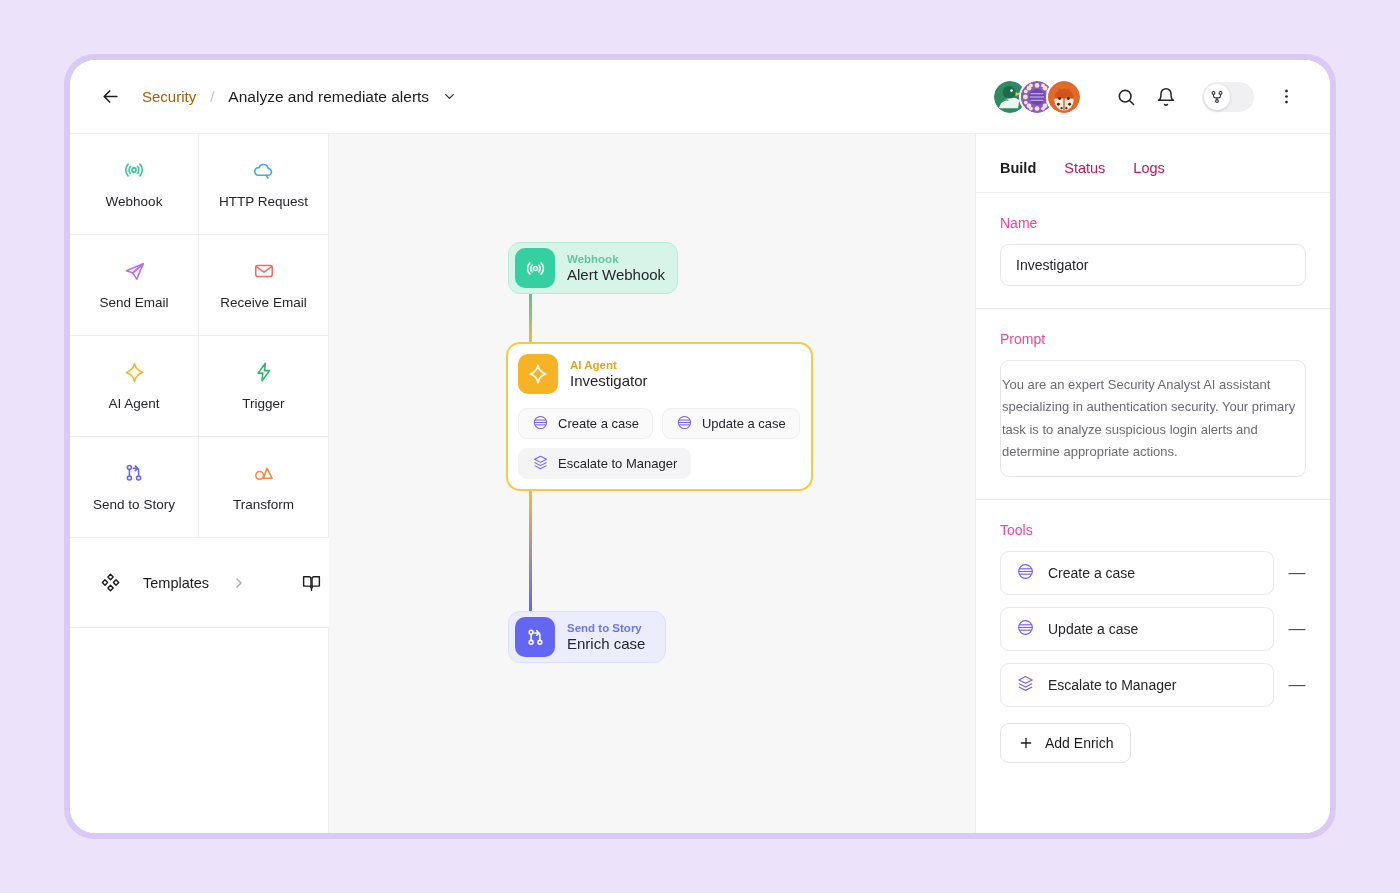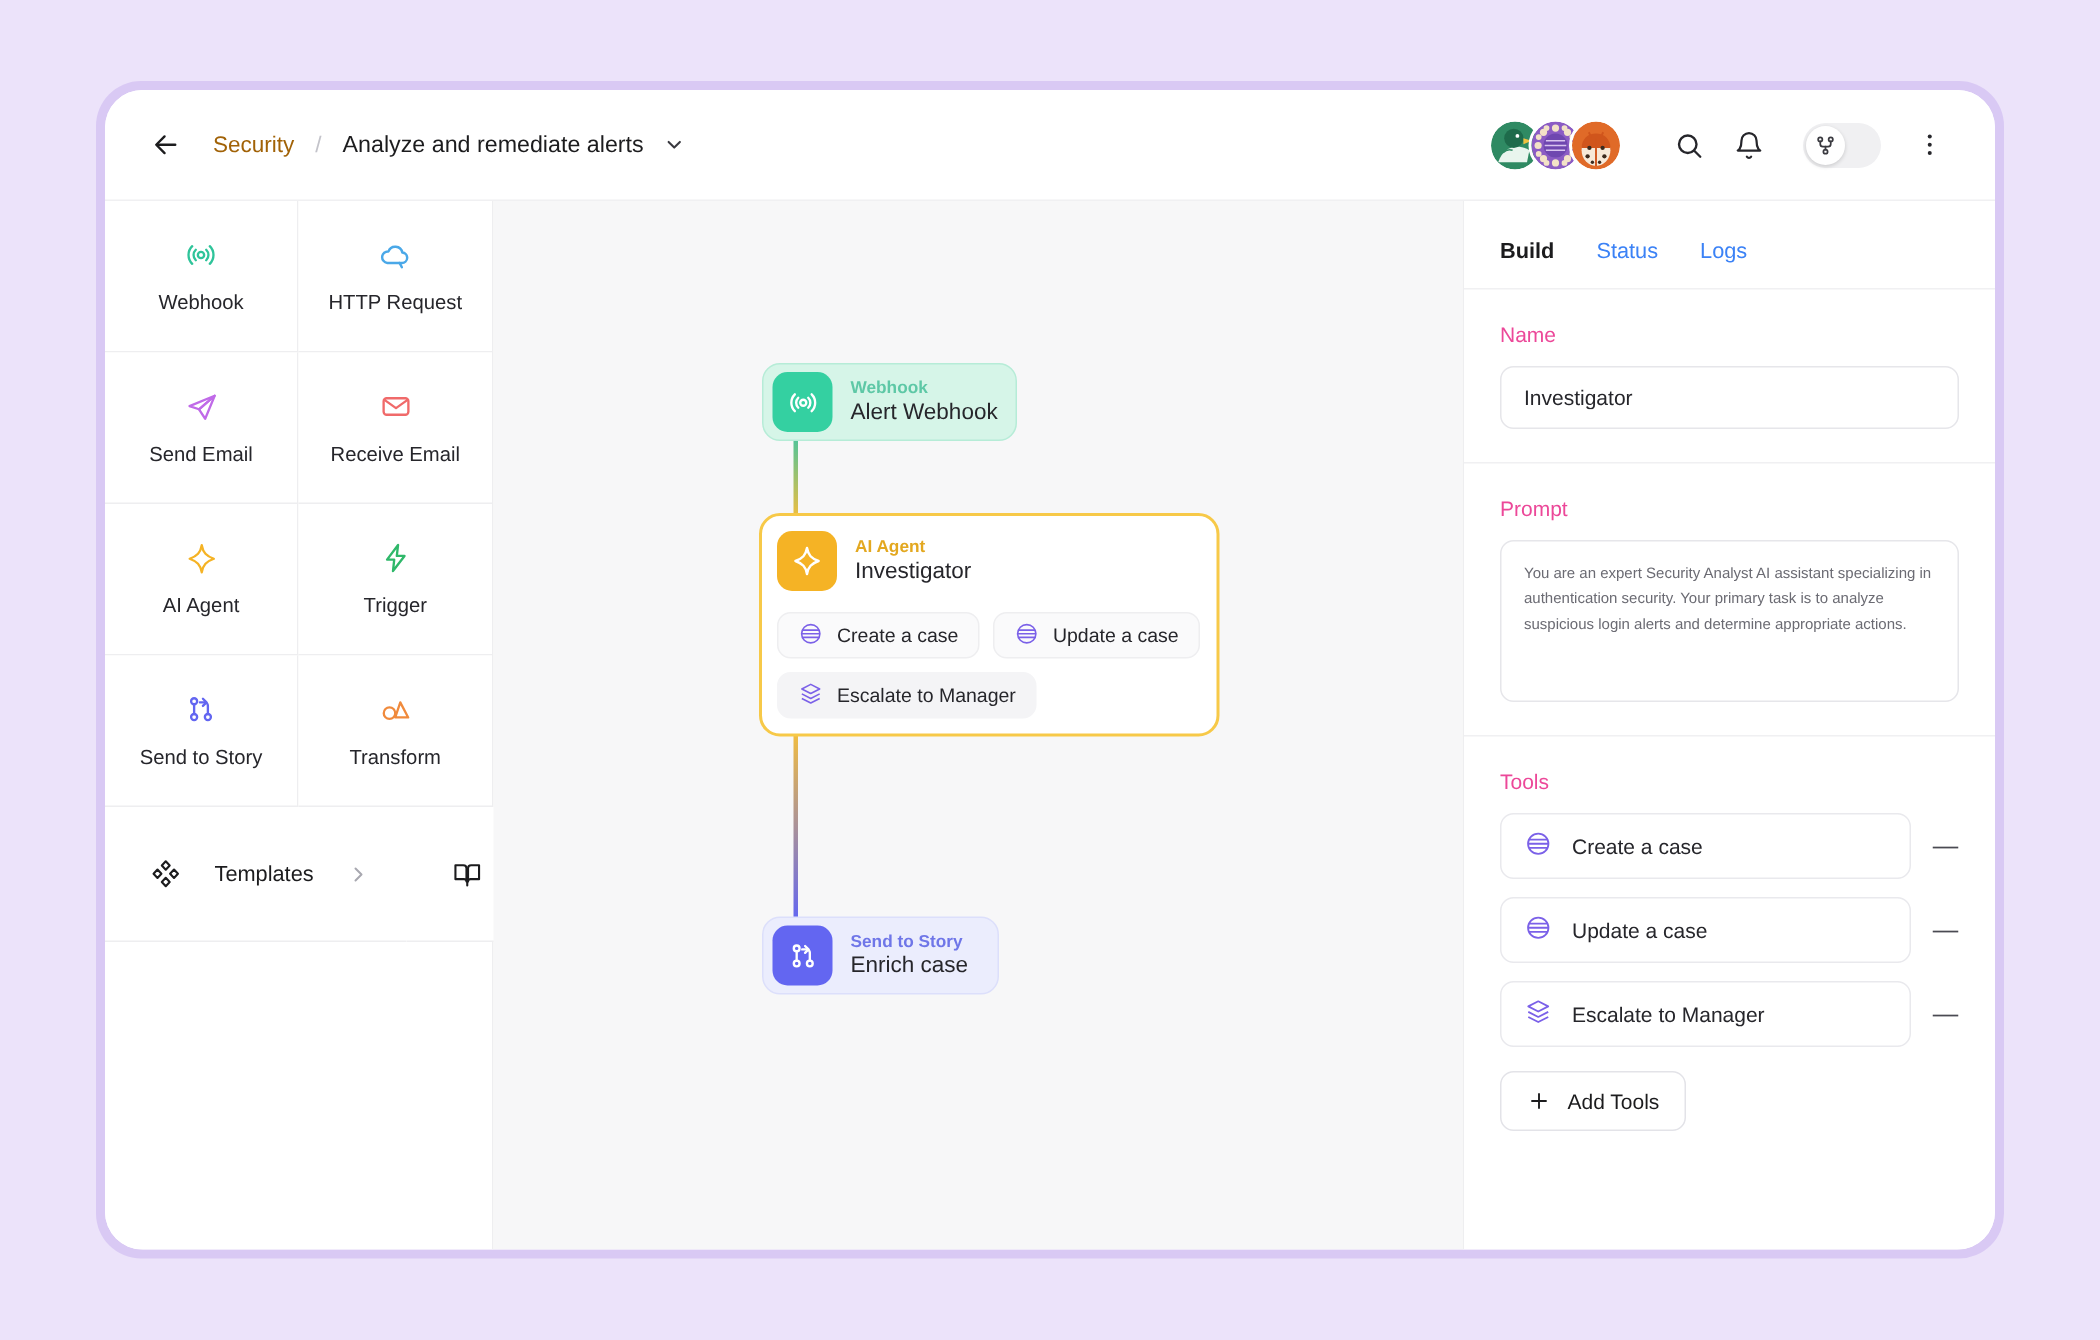--- a/index.html
+++ b/index.html
@@ -197,37 +197,37 @@
     background: #fff;
     border-left: 1px solid #eeeef0;
     display: flex; flex-direction: column;
     overflow: hidden;
   }
   .tabs {
     display: flex; align-items: center; gap: 28px;
     padding: 26px 24px 16px 24px;
     border-bottom: 1px solid #f0f0f2;
   }
-  .tab { font-size: 14.5px; color: #3b82f6; cursor: pointer; }
+  .tab { font-size: 14.5px; color: #be185d; cursor: pointer; }
   .tab.active { color: #1c1c1e; font-weight: bold; }
 
   .section { padding: 22px 24px; border-bottom: 1px solid #f0f0f2; }
   .section-label { font-size: 14px; color: #ec4899; margin-bottom: 13px; }
   .text-input {
     width: 100%; height: 42px;
     border: 1px solid #e6e6ea; border-radius: 9px;
     padding: 0 15px; font-size: 14px; color: #26262b;
     font-family: "Liberation Sans", sans-serif;
     background: #fff; outline: none; cursor: text;
   }
   .prompt-box {
     width: 100%; min-height: 108px;
     border: 1px solid #e6e6ea; border-radius: 9px;
-    padding: 13px 15px;
-    font-size: 10px; line-height: 1.72; color: #6b6b73;
+    padding: 13px 1px;
+    font-size: 13px; line-height: 1.72; color: #6b6b73;
     cursor: text;
   }
 
   .tool-row { display: flex; align-items: center; gap: 14px; margin-bottom: 12px; }
   .tool-item {
     flex: 1; height: 44px;
     border: 1px solid #e9e9ed; border-radius: 9px;
     display: flex; align-items: center; gap: 13px;
     padding: 0 15px; font-size: 14px; color: #26262b;
     background: #fff; cursor: pointer;
@@ -654,21 +654,21 @@
                 <span>Escalate to Manager</span>
               </div>
               <span class="tool-remove">—</span>
             </div>
 
             <button class="add-tools">
               <svg width="16" height="16" viewBox="0 0 24 24" fill="none" stroke="currentColor" stroke-width="1.9" stroke-linecap="round">
                 <line x1="12" y1="5" x2="12" y2="19"></line>
                   <line x1="5" y1="12" x2="19" y2="12"></line>
               </svg>
-              <span>Add Tools</span>
+              <span>Add Enrich</span>
             </button>
           </div>
         </div>
 
       </div>
     </div>
   </div>
 </div>
 
 </body></html>

